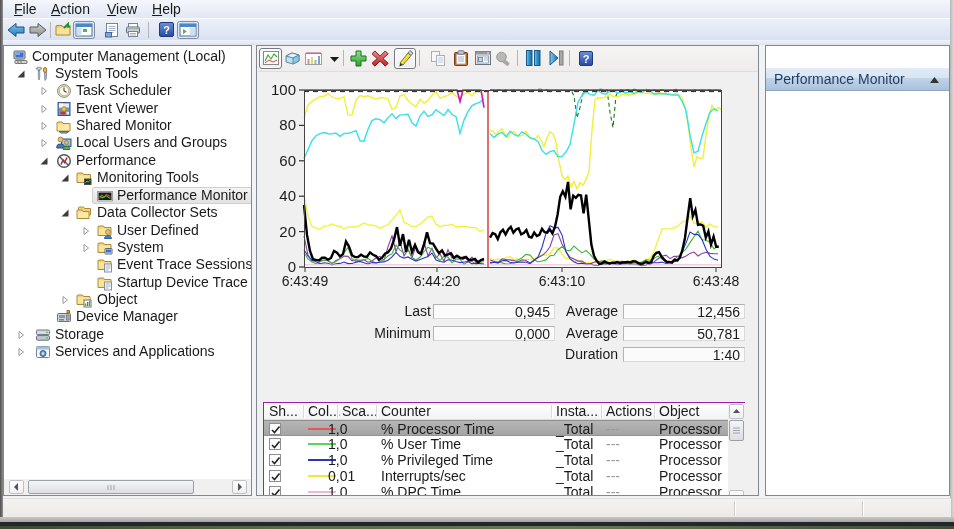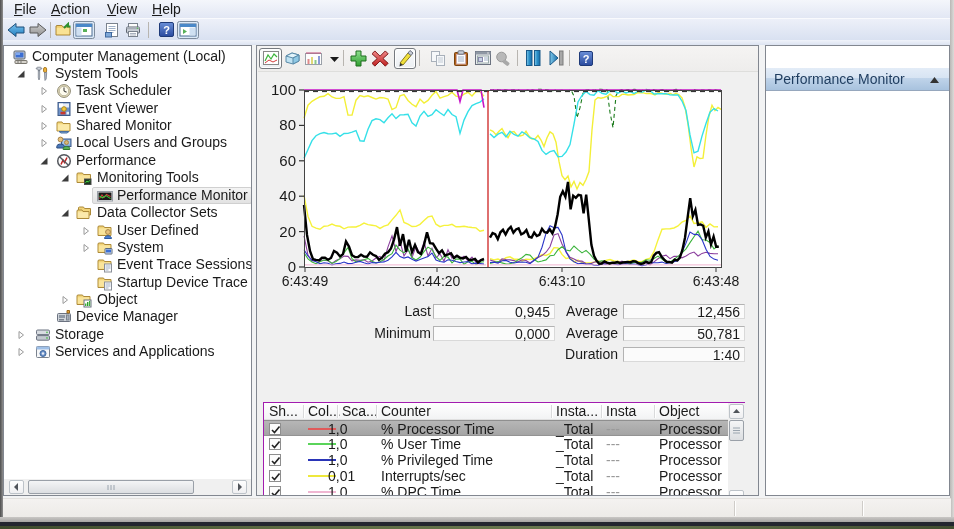--- a/index.html
+++ b/index.html
@@ -535,21 +535,21 @@
 <div class="sbox" style="left:366px;top:280px">50,781</div>
 <div class="slabel" style="left:294px;top:301px;width:67px">Duration</div>
 <div class="sbox" style="left:366px;top:301px">1:40</div>
 <div id="ltable">
 <div id="lhead">
 <span style="position:absolute;left:5px">Sh...</span>
 <span style="position:absolute;left:44px">Col...</span>
 <span style="position:absolute;left:78px">Sca...</span>
 <span style="position:absolute;left:117px">Counter</span>
 <span style="position:absolute;left:292px">Insta...</span>
-<span style="position:absolute;left:342px">Insta</span>
+<span style="position:absolute;left:342px">Actions</span>
 <span style="position:absolute;left:395px">Object</span>
 <div class="hsep" style="left:39px"></div>
         <div class="hsep" style="left:73px"></div>
         <div class="hsep" style="left:112px"></div>
         <div class="hsep" style="left:287px"></div>
         <div class="hsep" style="left:337px"></div>
         <div class="hsep" style="left:390px"></div>
 </div>
 <div class="lrow lsel" style="top:17px">
 <span class="cb">

